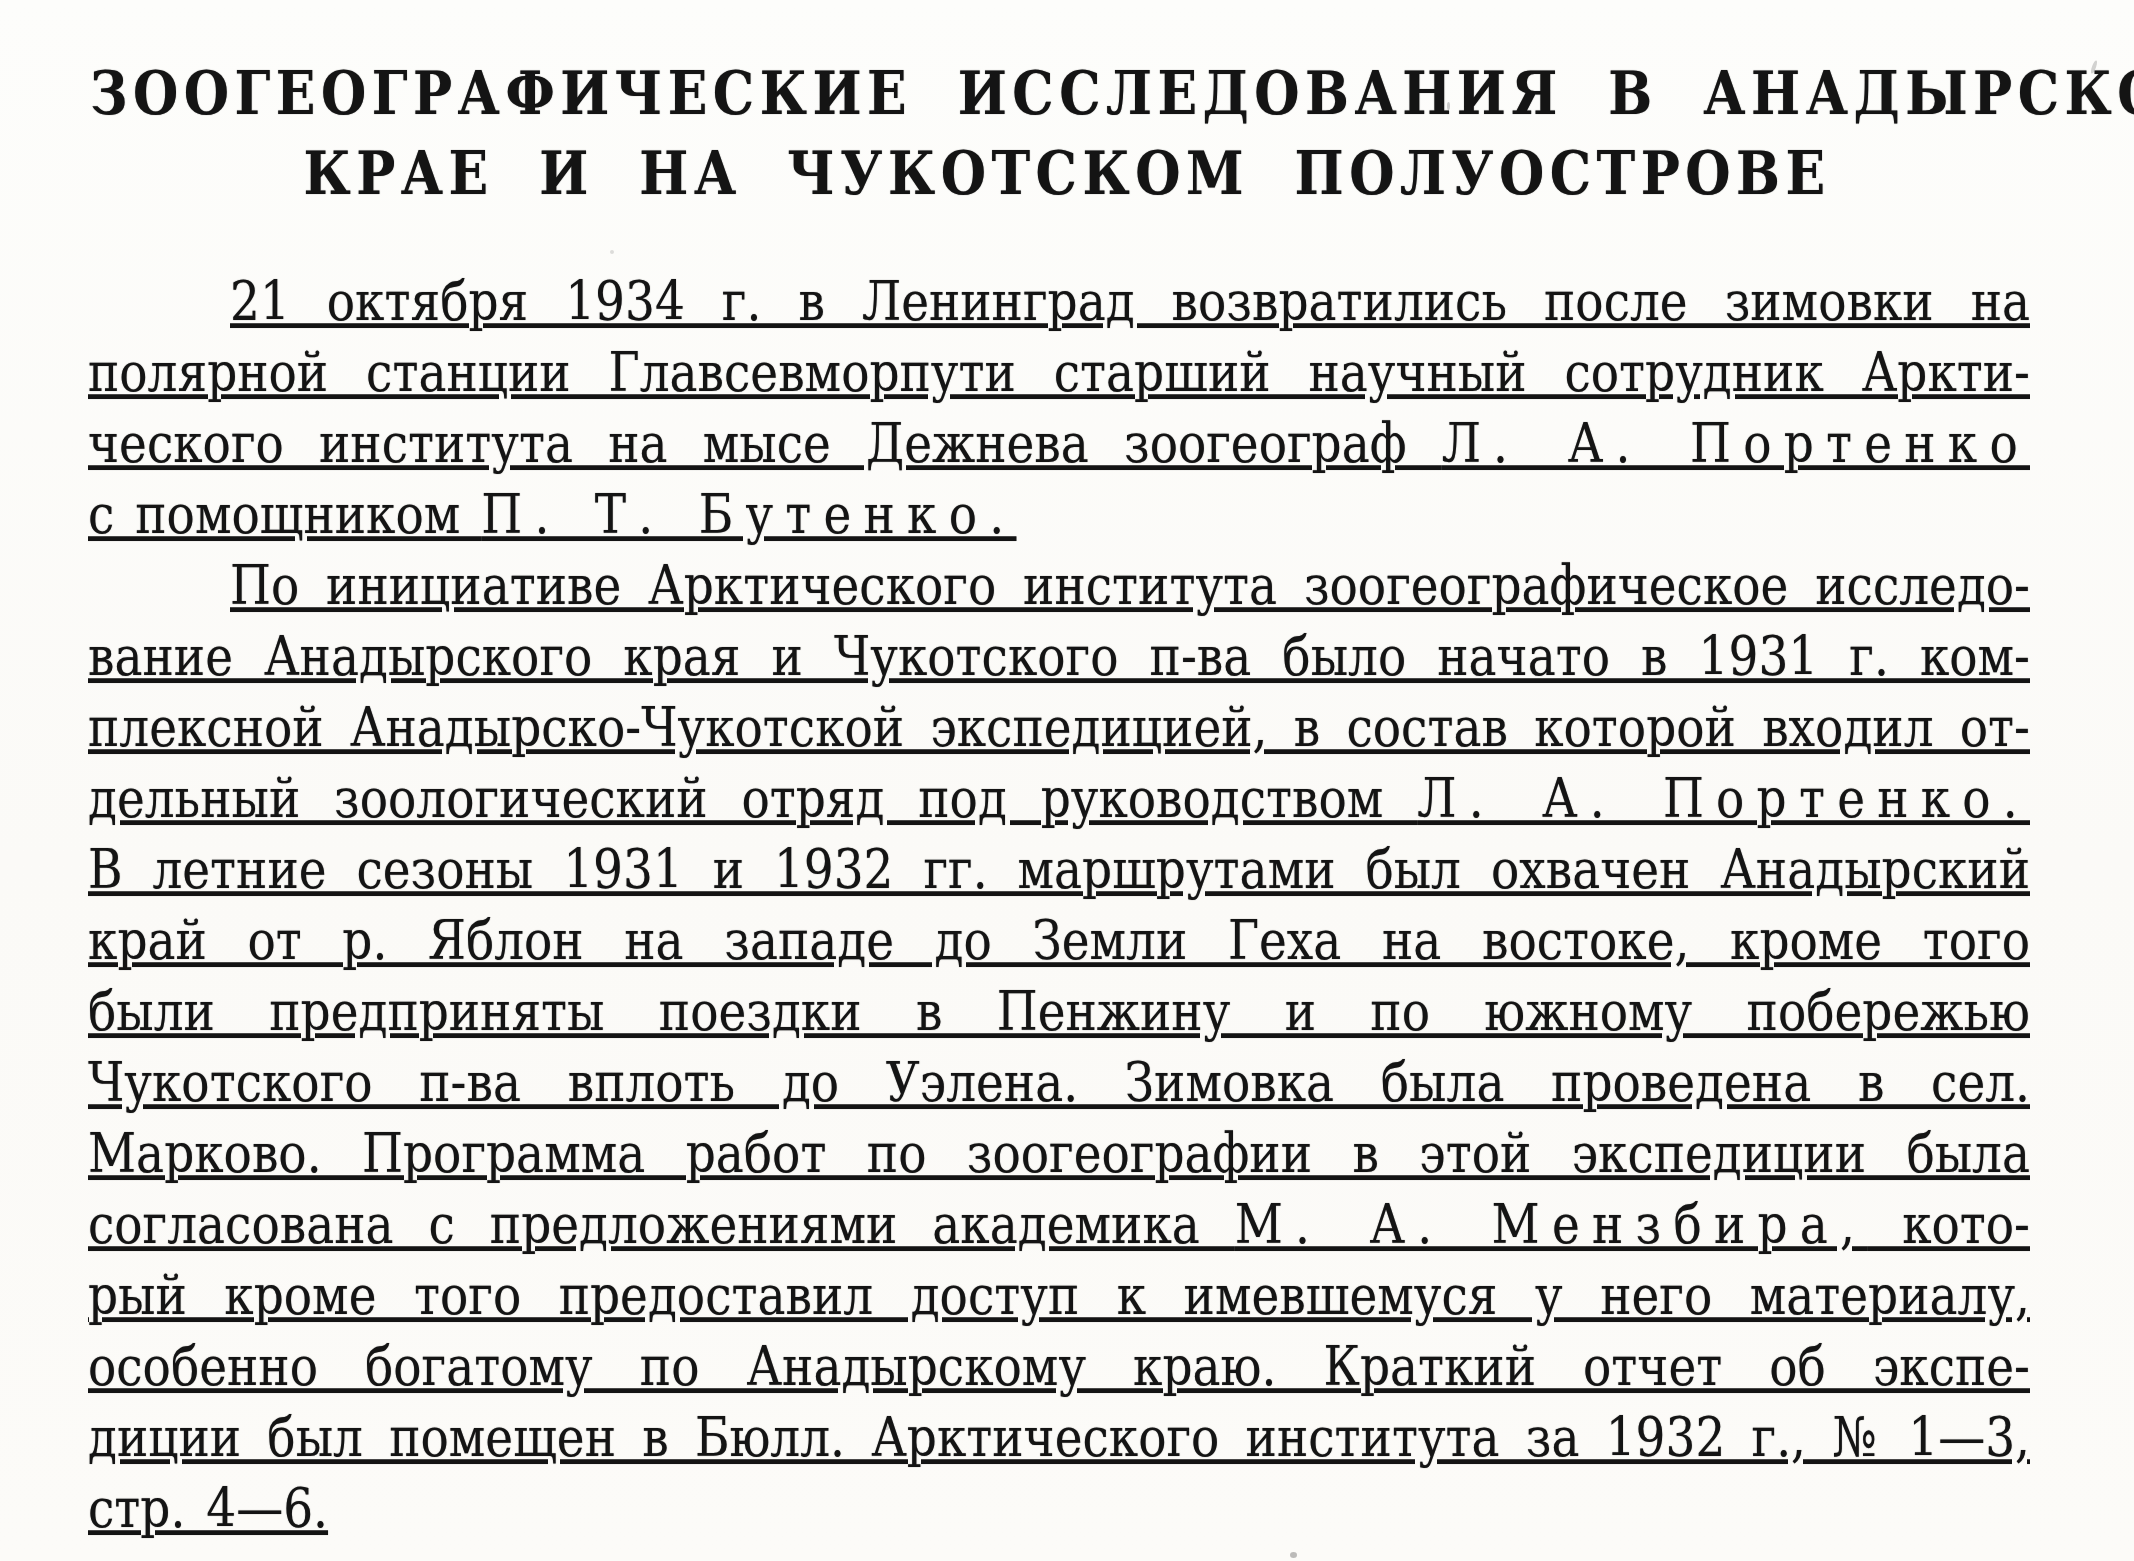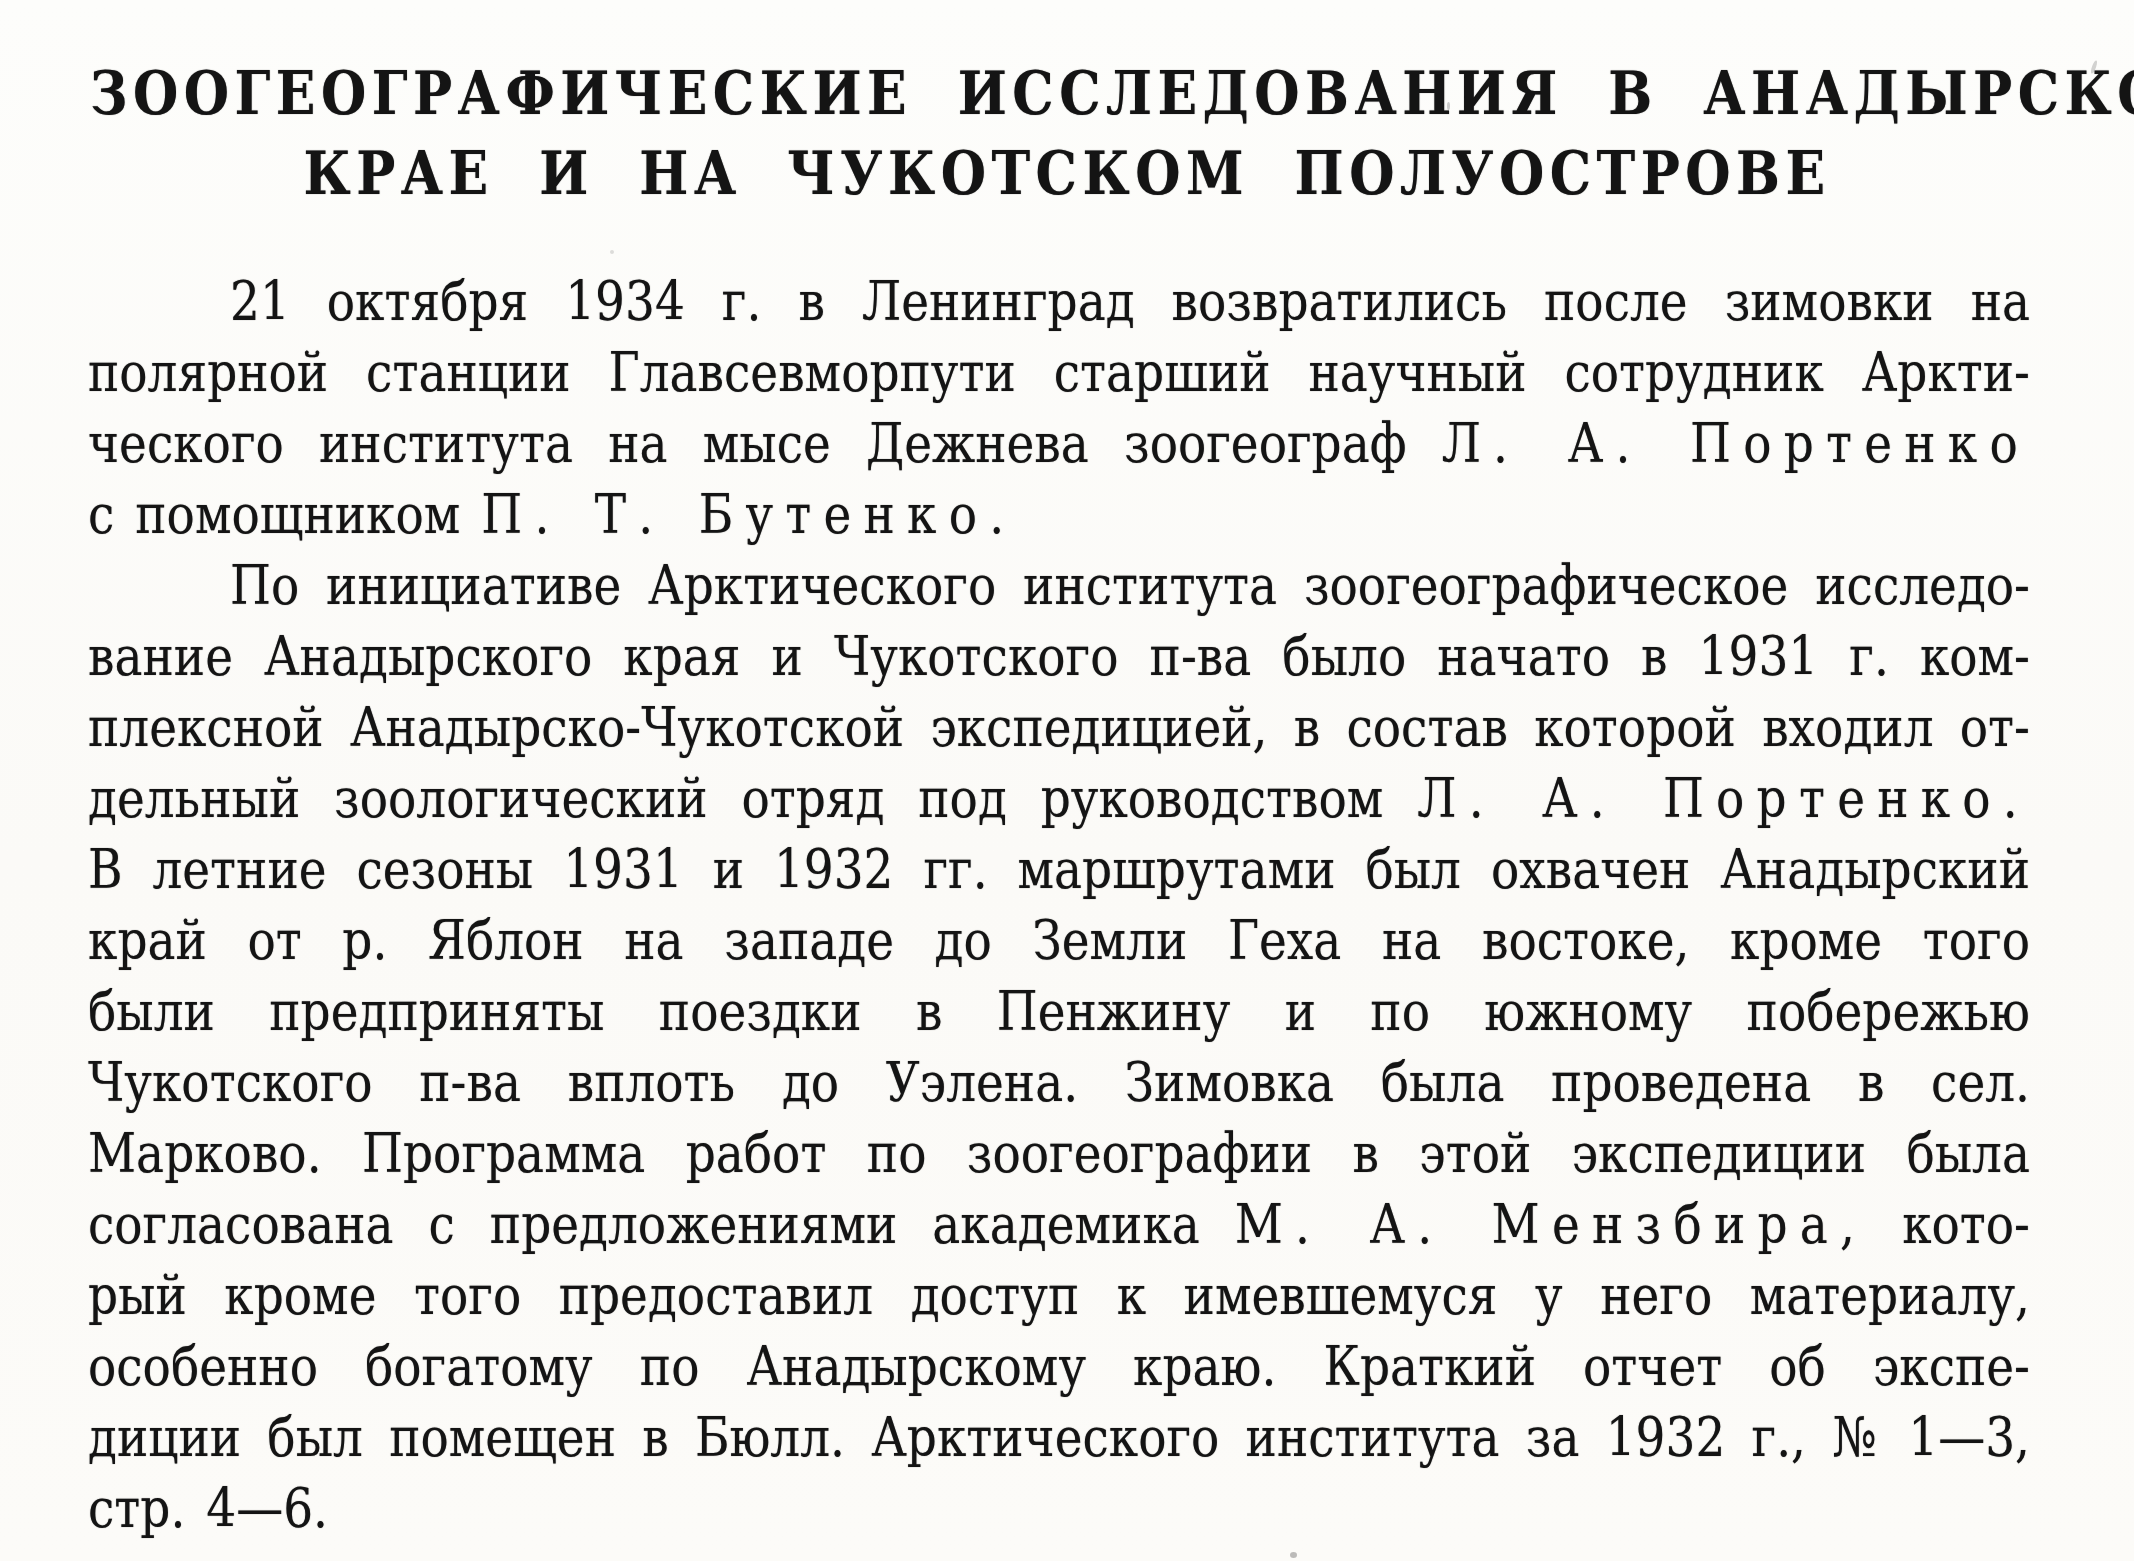--- a/index.html
+++ b/index.html
@@ -28,20 +28,21 @@
     letter-spacing: 0.105em;
     word-spacing: 22px;
     transform: scaleY(1.14);
     transform-origin: 50% 55%;
     white-space: nowrap;
     text-shadow: 0 0 1px rgba(10,10,10,0.55);
   }
   
   .bodytext {
     margin: 52px 104px 0 88px; 
+    text-decoration: underline;
   }
   .bodytext .ln {
     font-size: 47px;
     line-height: 71px;
     height: 71px;
     transform: scaleY(1.17);
     transform-origin: 50% 58%;
     text-shadow: 0 0 1px rgba(10,10,10,0.5);
     word-spacing: 6px;
   }

